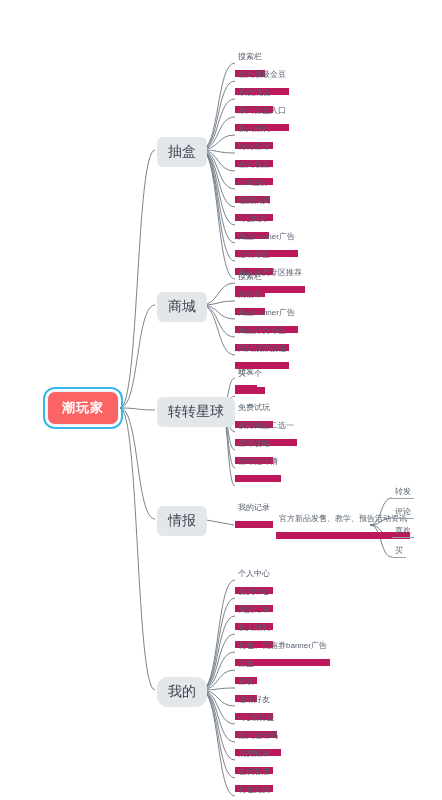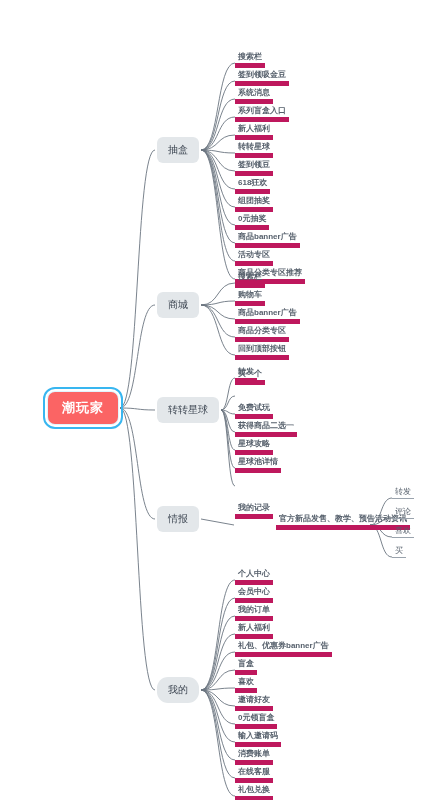--- a/index.html
+++ b/index.html
@@ -45,32 +45,31 @@
     padding: 7px 14px;
     text-align: center;
     outline: 2px solid #38b6f0;
     outline-offset: 3px;
     box-shadow: 0 0 0 1px rgba(56,182,240,0.15);
   }
   
   .branch-node {
     background: #e3e7ea;
     color: #3b4450;
-    font-size: 10px;
+    font-size: 14px;
     border-radius: 6px;
     padding: 6px 11px;
   }
   
   .leaf-node {
     color: #555f6b;
     font-size: 8px;
     line-height: 11px;
-    padding: 0 3px 1px 3px;
-    border-bottom: 5px solid #be185d;
-    font-weight: bold;
+    padding: 0 3px 8px 3px;
+    border-bottom: 7px solid #be185d;
   }
   .leaf-node.wide {
     font-size: 8px;
     margin-left: 42px;
   }
   
   .leaf3-node {
     color: #555f6b;
     font-size: 8px;
     line-height: 11px;

